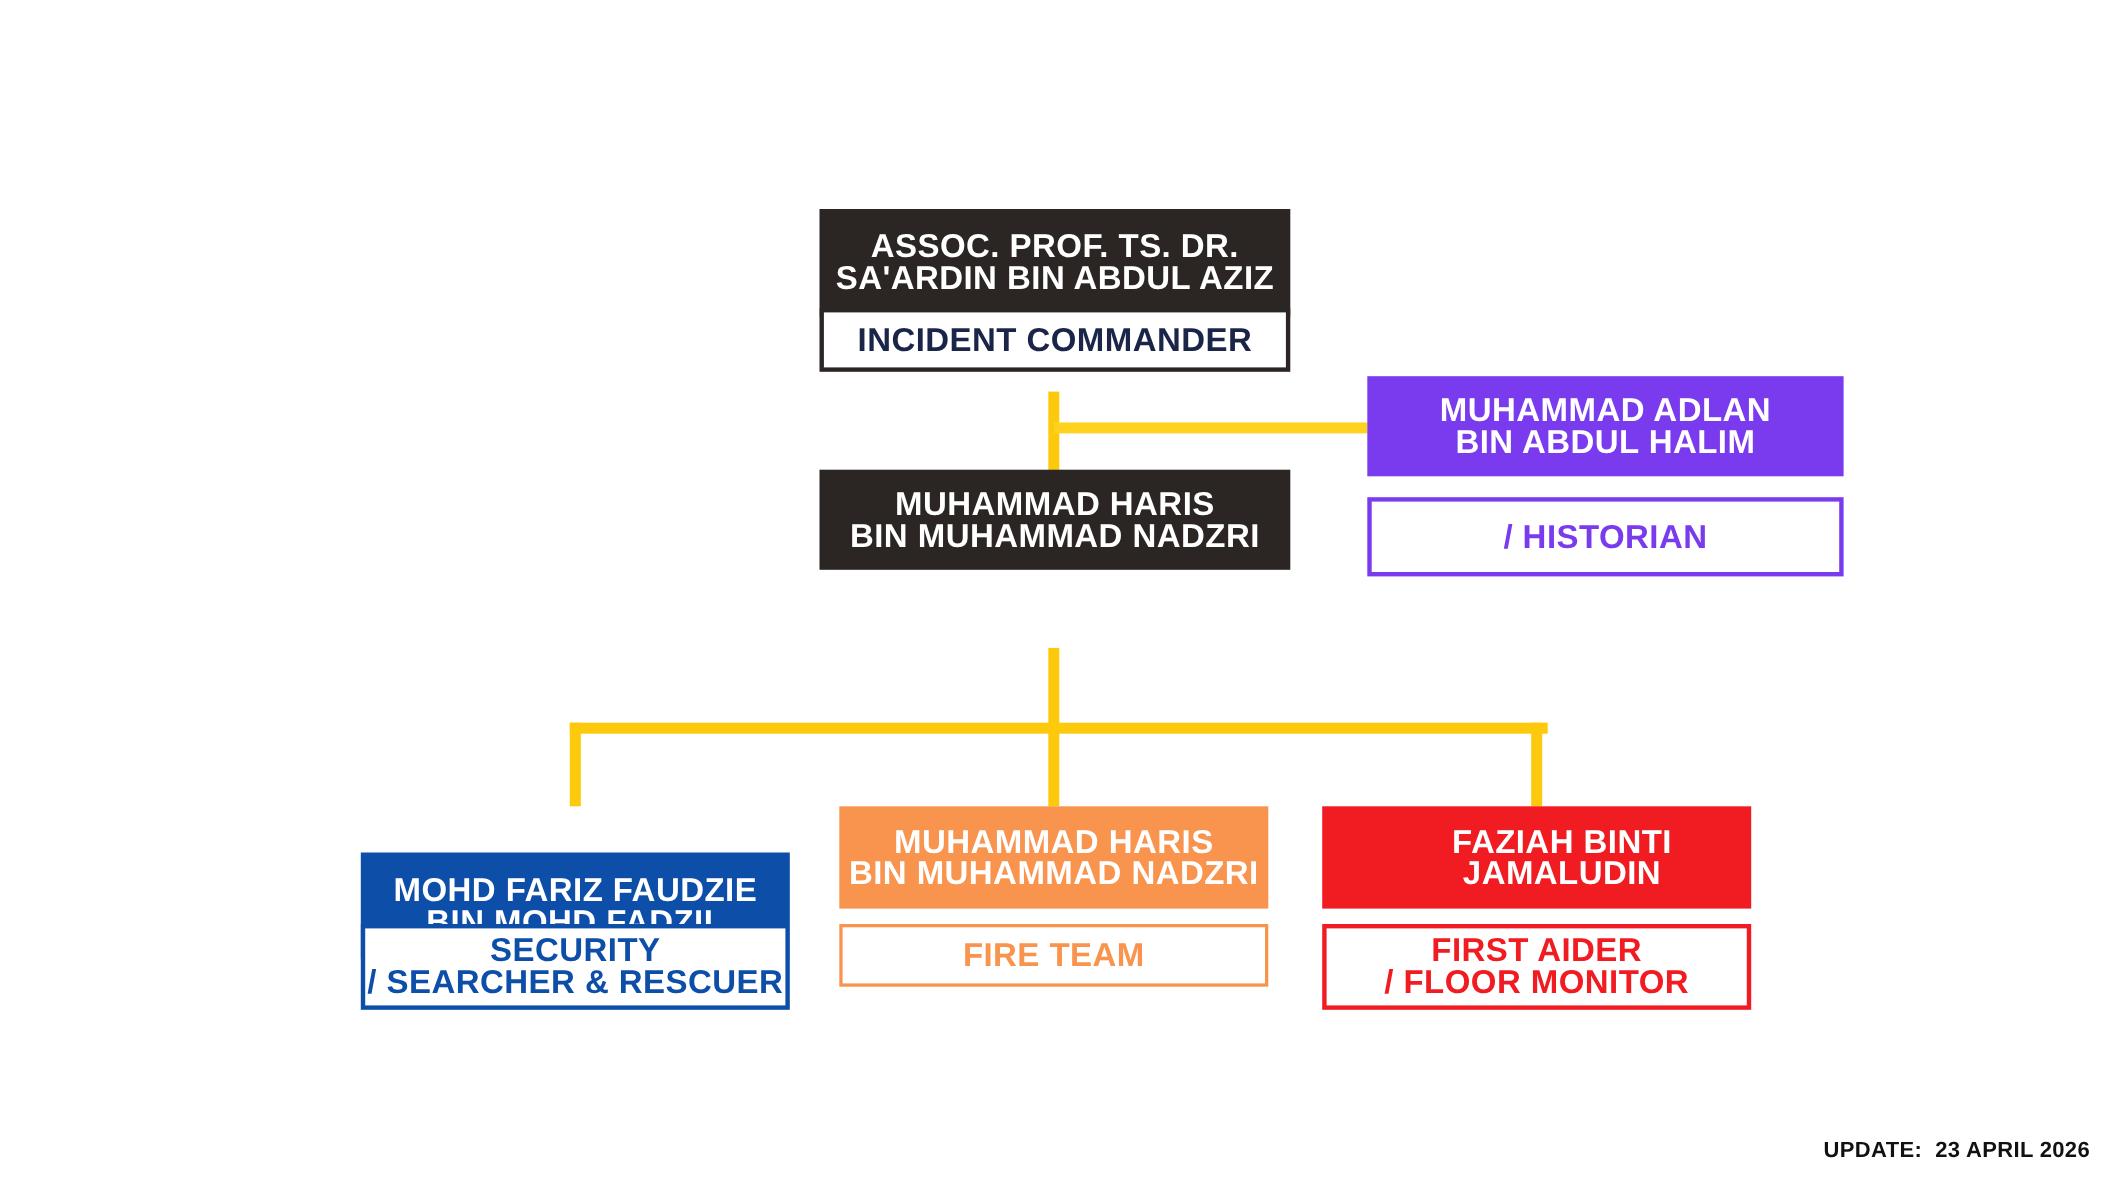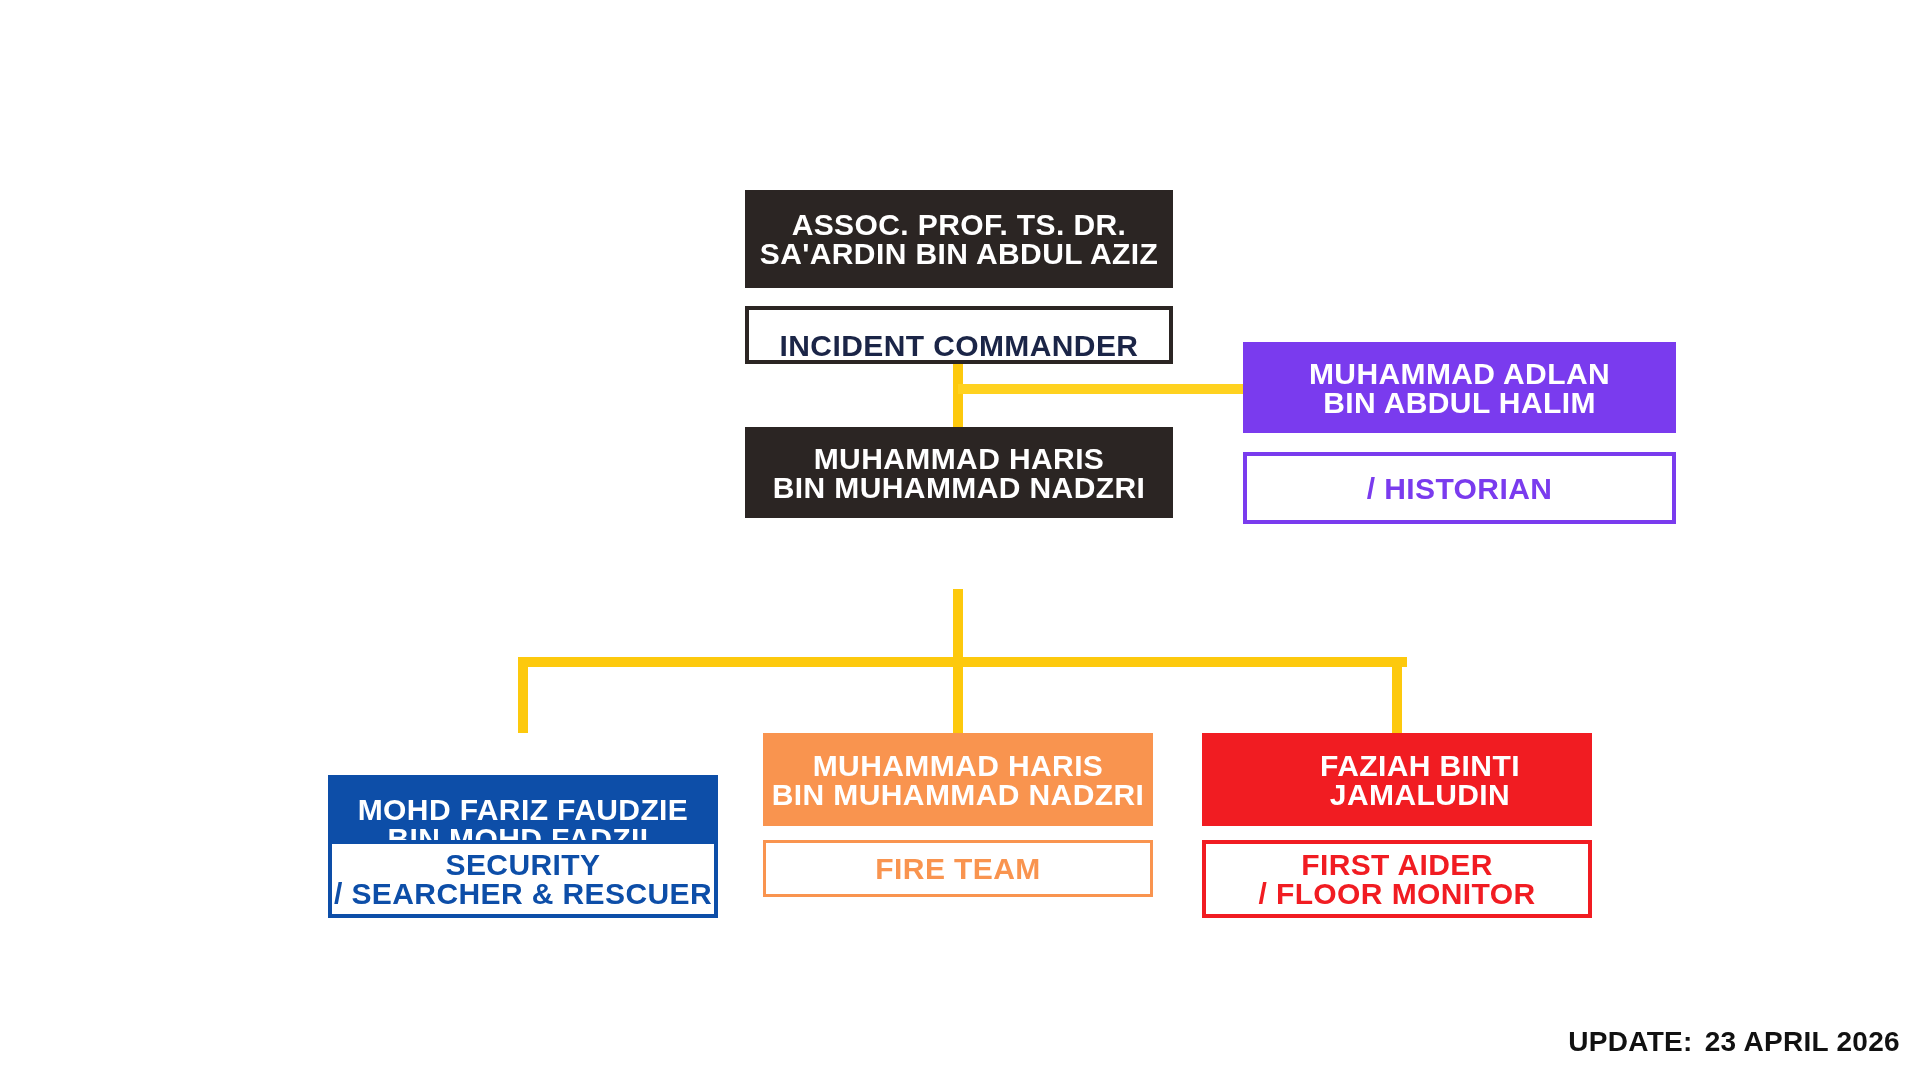--- a/index.html
+++ b/index.html
@@ -44,30 +44,30 @@
   .role-orange{border:3px solid var(--orange);color:var(--orange);}
   .role-red{border:4px solid var(--red);color:var(--red);}
 
   .conn{position:absolute;background:var(--yellow);}
   .conn-light{background:var(--yellow2);}
 
   .footer{
     position:absolute;
     right:20px;
     bottom:22px;
-    font-size:28px;
+    font-size:20px;
     font-weight:bold;
     color:#111;
     letter-spacing:.3px;
   }
   .footer .gap{display:inline-block;width:12px;}
 
   
   #commander-name   {left:745px;  top:190px; width:428px; height:98px;}
-  #commander-role   {left:745px;  top:306px; width:428px; height:58px;justify-content:flex-end;}
+  #commander-role   {left:745px;  top:280px; width:428px; height:58px;}
   #doc-name         {left:1243px; top:342px; width:433px; height:91px;}
   #doc-role         {left:1243px; top:452px; width:433px; height:72px;}
   #deputy-name      {left:745px;  top:427px; width:428px; height:91px;}
   #deputy-role      {left:745px;  top:533px; width:428px; height:56px;}
   #security-name    {left:328px;  top:775px; width:390px; height:97px;}
   #security-role    {left:328px;  top:840px; width:390px; height:78px;}
   #fire-name        {left:763px;  top:733px; width:390px; height:93px;}
   #fire-role        {left:763px;  top:840px; width:390px; height:57px;}
   #firstaid-name    {left:1202px; top:733px; width:390px; height:93px;padding-left:46px;}
   #firstaid-role    {left:1202px; top:840px; width:390px; height:78px;}

